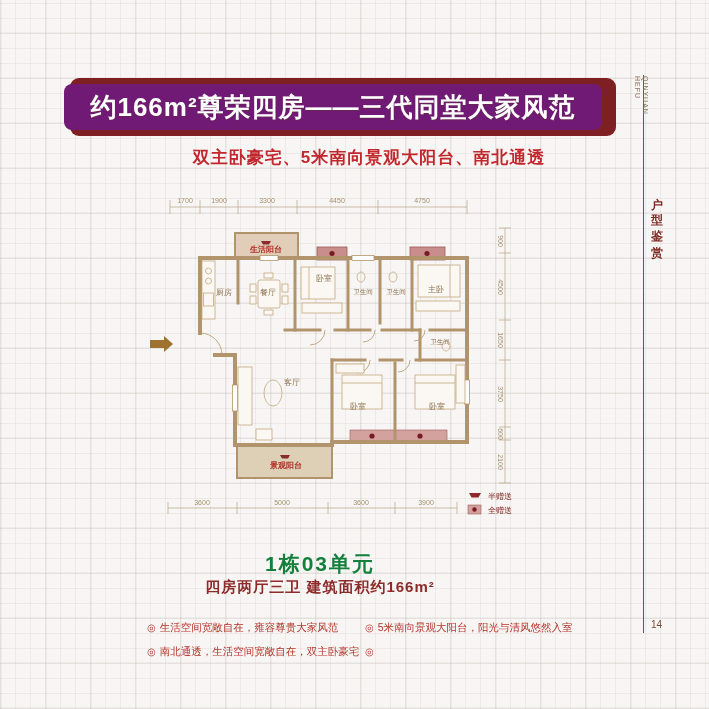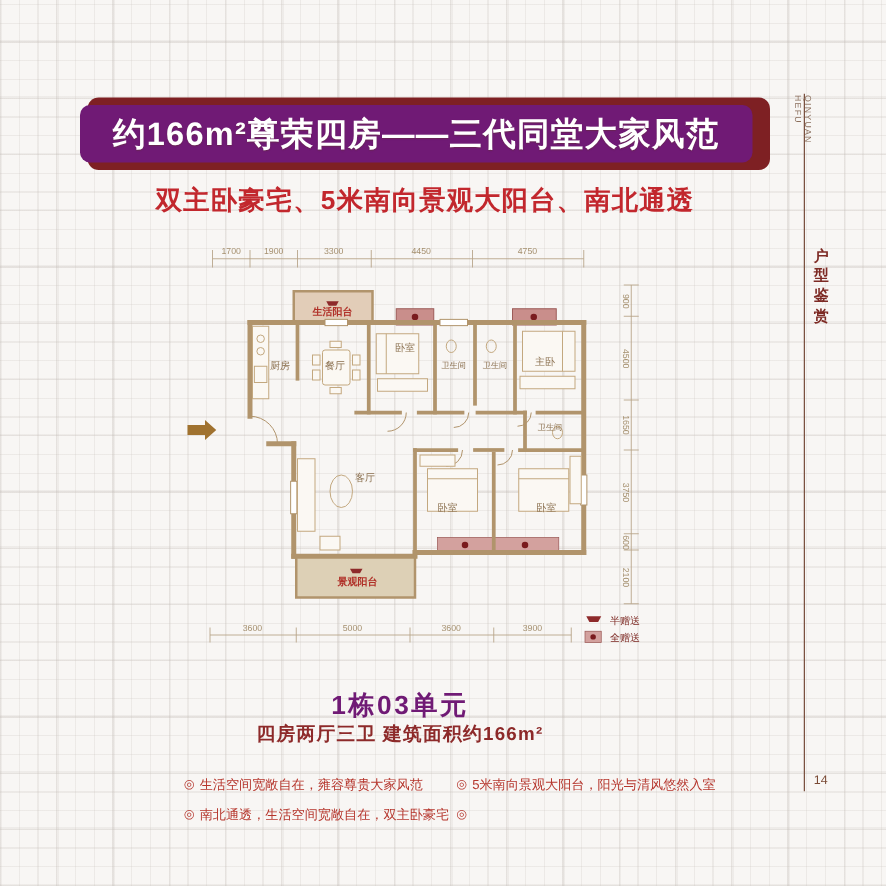--- a/index.html
+++ b/index.html
@@ -22,26 +22,26 @@
   .banner-front{
     position:absolute;left:0;top:6px;width:538px;height:46px;border-radius:8px;background:#701a75;
     display:flex;align-items:center;justify-content:center;
   }
   .banner-front span{
     color:#ffffff;font-size:26px;font-weight:bold;letter-spacing:1px;white-space:nowrap;
     text-shadow:0 1px 1px rgba(90,60,20,.35);
   }
   .subtitle{
     position:absolute;left:0;top:146px;width:680px;text-align:center;
-    color:#c2272d;font-size:21px;font-weight:bold;letter-spacing:1px;
+    color:#c2272d;font-size:17px;font-weight:bold;letter-spacing:1px;padding-left:29px;
   }
   .plan{position:absolute;left:120px;top:185px;width:400px;height:355px;}
   .unit-title{
     position:absolute;left:120px;top:550px;width:400px;text-align:center;
-    color:#701a75;font-size:21px;font-weight:bold;letter-spacing:2px;
+    color:#15803d;font-size:21px;font-weight:bold;letter-spacing:2px;
   }
   .unit-spec{
     position:absolute;left:80px;top:578px;width:480px;text-align:center;
     color:#8d2a2a;font-size:15px;font-weight:bold;letter-spacing:1px;
   }
   .features{
     position:absolute;left:147px;top:621px;width:440px;
     display:grid;grid-template-columns:212px auto;grid-template-rows:repeat(2,24px);
     grid-auto-flow:column;column-gap:6px;
   }

